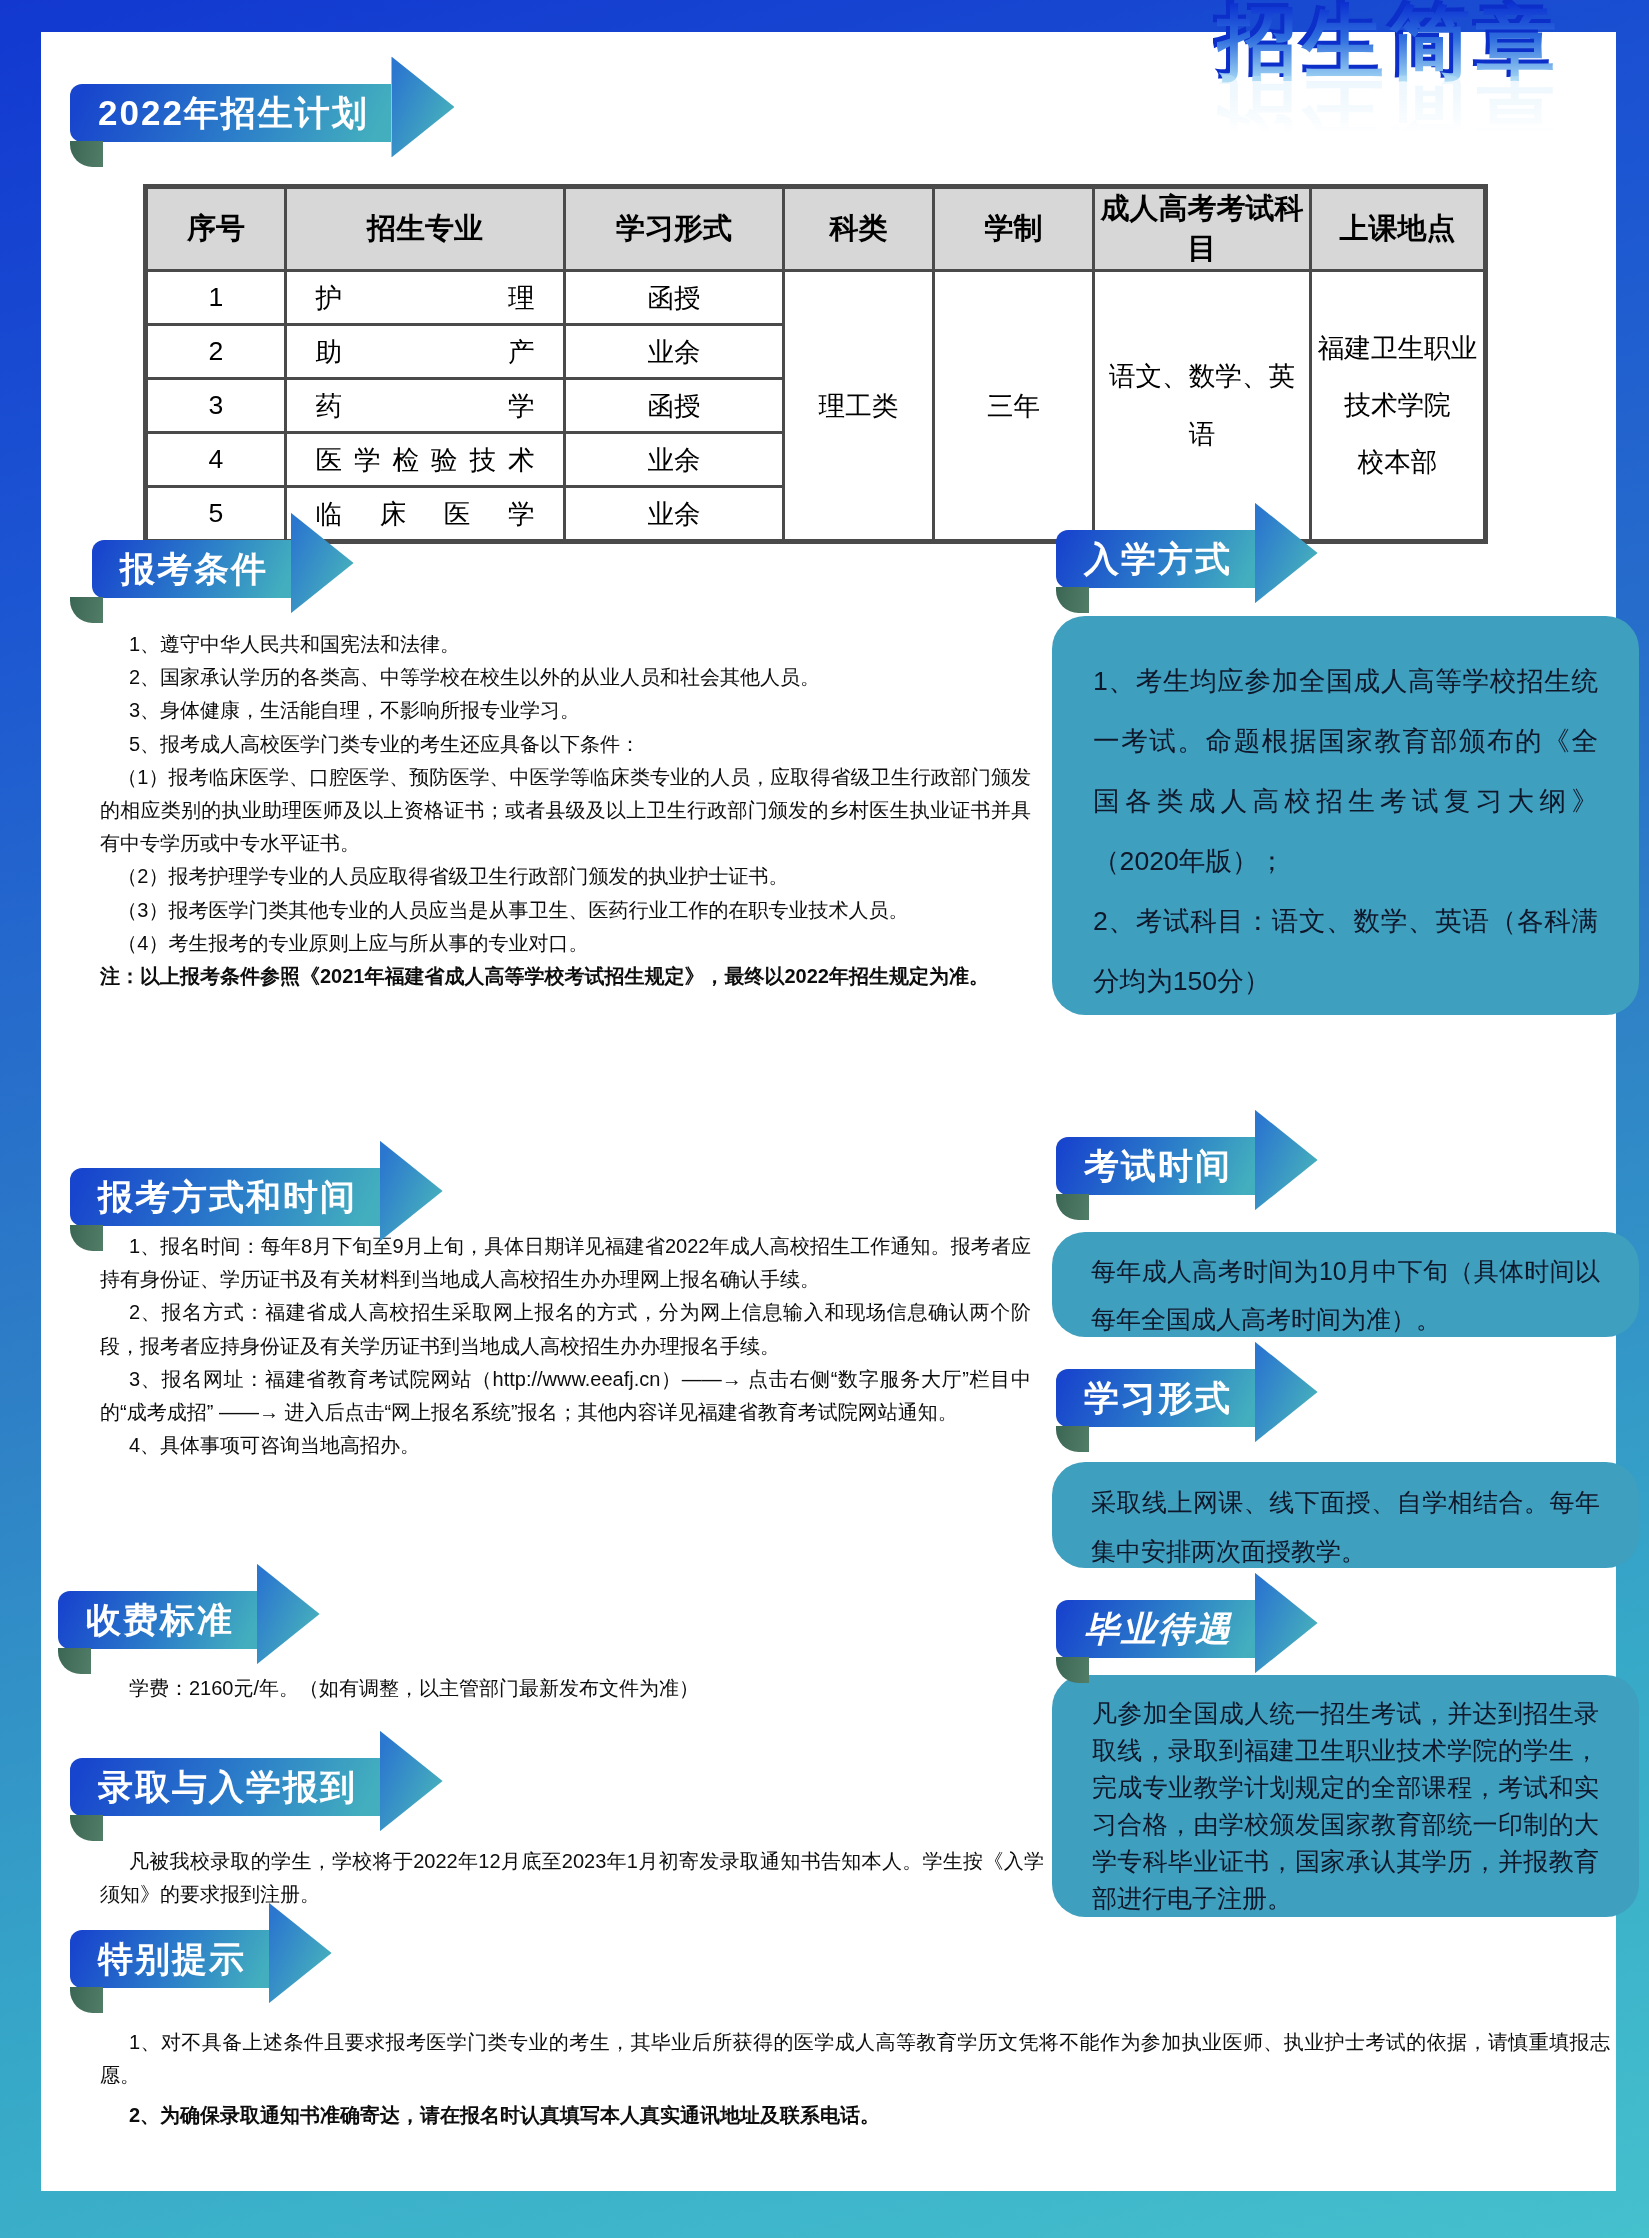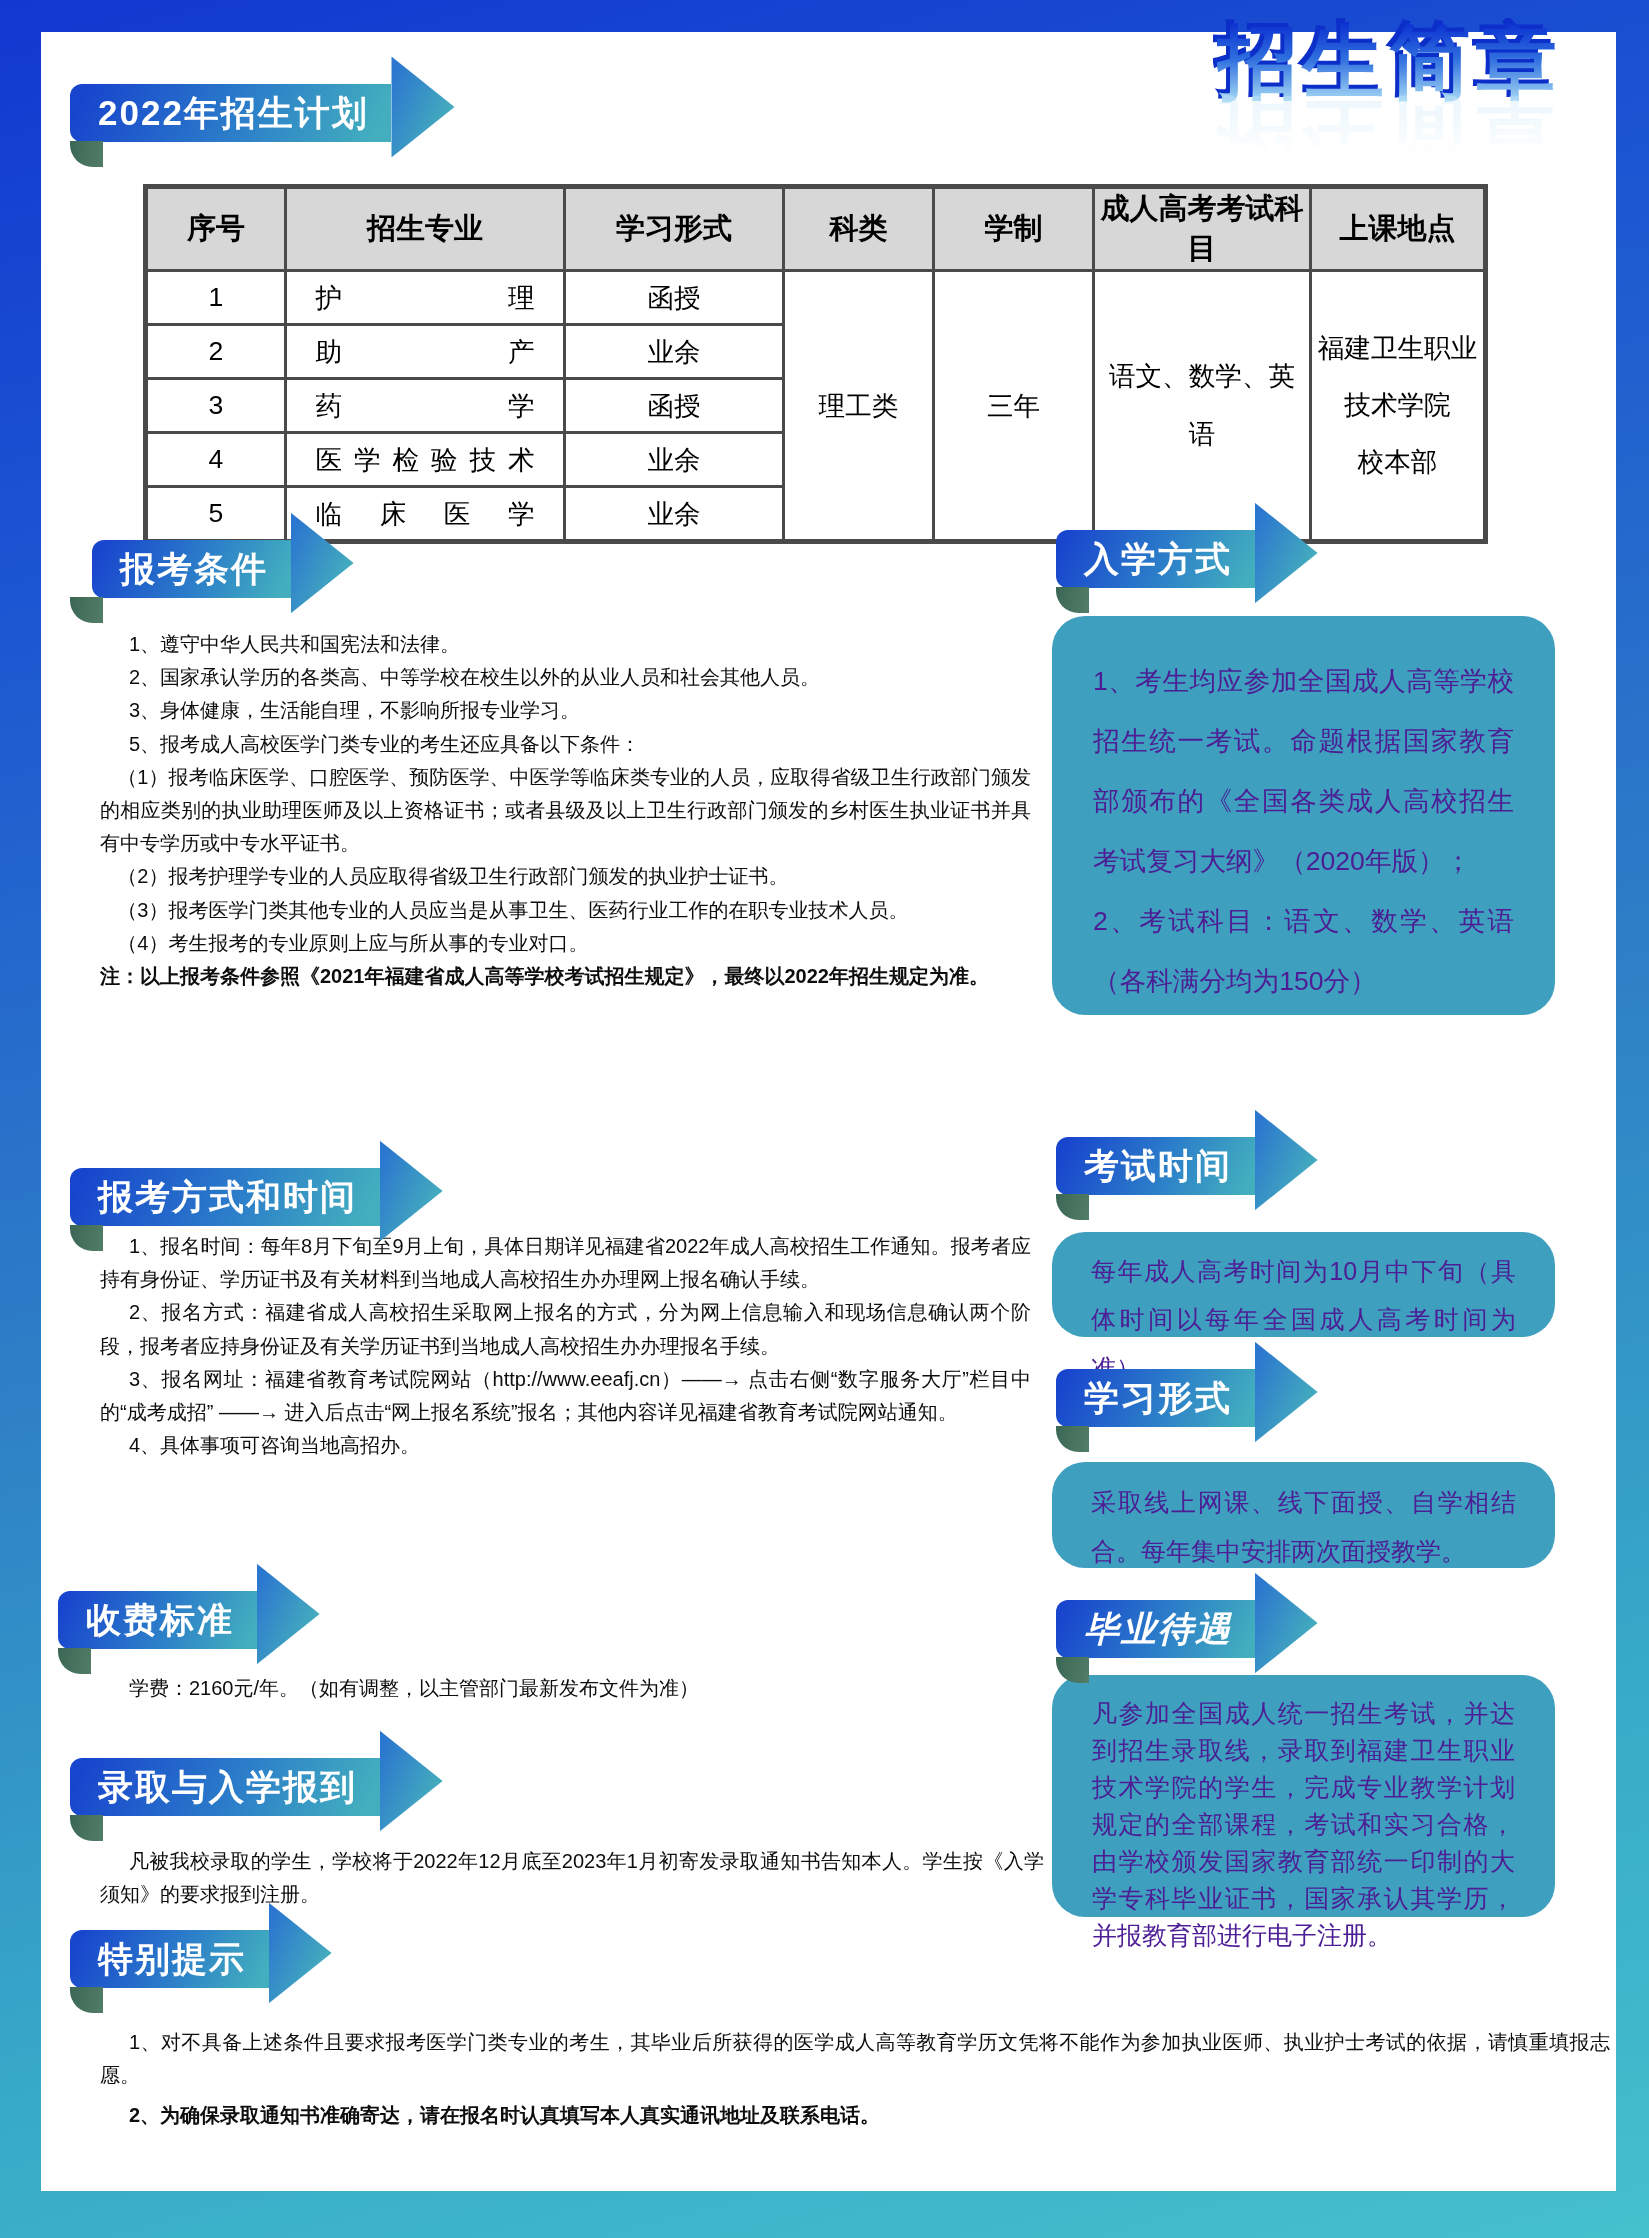--- a/index.html
+++ b/index.html
@@ -8,21 +8,21 @@
     width:1650px;height:2239px;
     overflow:hidden;
     background:linear-gradient(165deg,#1238d0 0%,#1c55d2 22%,#2e7fc6 52%,#37a9c8 78%,#45c0cd 100%);
     font-family:"Liberation Sans","DejaVu Sans",sans-serif;
   }
   .content{
     position:absolute;left:41px;top:32px;width:1575px;height:2159px;
     background:#ffffff;
   }
   
-  .brand{position:absolute;top:22px;right:88px;z-index:6;text-align:center;line-height:1;}
+  .brand{position:absolute;top:2px;right:88px;z-index:6;text-align:center;line-height:1;}
   .brand .main{
     display:block;font-size:81px;font-weight:900;letter-spacing:5.3px;
     background:linear-gradient(180deg,#0b2fd0 0%,#2e6ede 45%,#a9dcf5 100%);
     -webkit-background-clip:text;background-clip:text;
     -webkit-text-fill-color:transparent;color:transparent;
     filter:drop-shadow(-3.3px -4px 0 #0c2ec9);
   }
   .brand .mirror{
     display:block;font-size:81px;font-weight:900;letter-spacing:5.3px;
     transform:scaleY(-1);margin-top:-9.3px;opacity:.38;
@@ -73,22 +73,22 @@
   .tblock{
     position:absolute;font-size:20px;line-height:1.66;color:#0d0d0d;
     text-align:justify;z-index:3;
   }
   .tblock p{margin:0;text-indent:29px;}
   .tblock p.p-sub{text-indent:17.3px;}
   .tblock p.p-note{font-weight:700;text-indent:0;}
   .tblock p.p-bold{font-weight:700;}
   
   .infobox{
-    position:absolute;left:1052px;width:503px;z-index:3;
-    background:#3e9fbe;border-radius:33px;color:#4c1d95;
+    position:absolute;left:1052px;width:587px;z-index:3;
+    background:#3e9fbe;border-radius:33px;color:#0f172a;
     text-align:justify;box-sizing:border-box;
   }
   .infobox p{margin:0;}
   #box-entry{top:616px;height:399px;padding:35px 41px;font-size:26.6px;line-height:2.26;}
   #box-examtime{top:1232px;height:105px;padding:14.6px 39px;font-size:25px;line-height:1.95;}
   #box-studyform{top:1462px;height:106px;padding:16px 39px;font-size:25px;line-height:1.95;}
   #box-graduation{top:1675px;height:242px;padding:20px 40px;font-size:25px;line-height:1.48;}
   
   #bn-plan{left:70px;top:84px;}
   #bn-conditions{left:70px;top:540px;padding-left:22px;}

